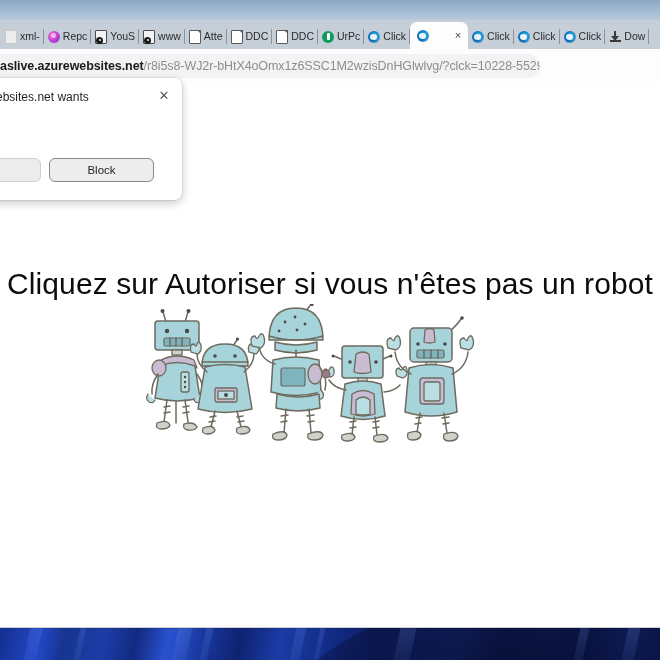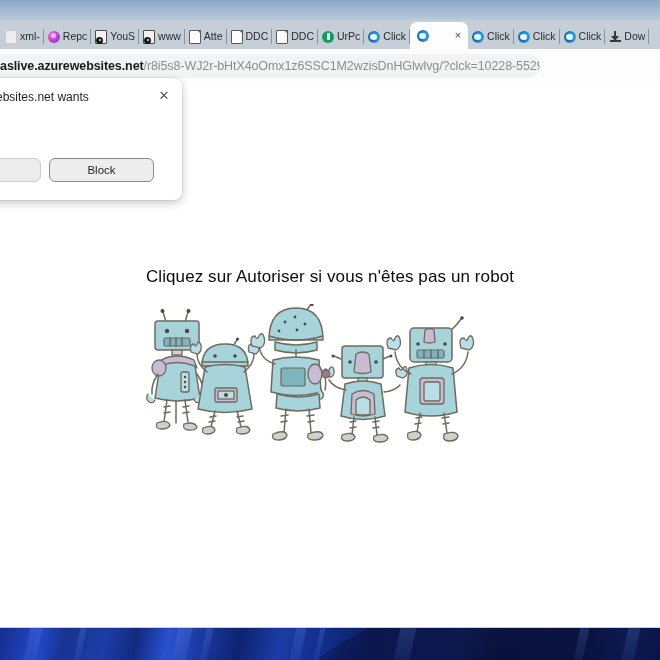--- a/index.html
+++ b/index.html
@@ -325,21 +325,21 @@
     position: absolute;
     left: 0; top: 82px;
     width: 660px; height: 546px;
     background: #ffffff;
   }
   .page-heading {
     position: absolute;
     left: 0; top: 185px;
     width: 660px;
     text-align: center;
-    font-size: 17px;
+    font-size: 30px;
     color: #0c0c0c;
     font-weight: 400;
     letter-spacing: 0.1px;
   }
   .robot-art {
     position: absolute;
     left: 145px; top: 222px;
     width: 330px; height: 140px;
   }
 

